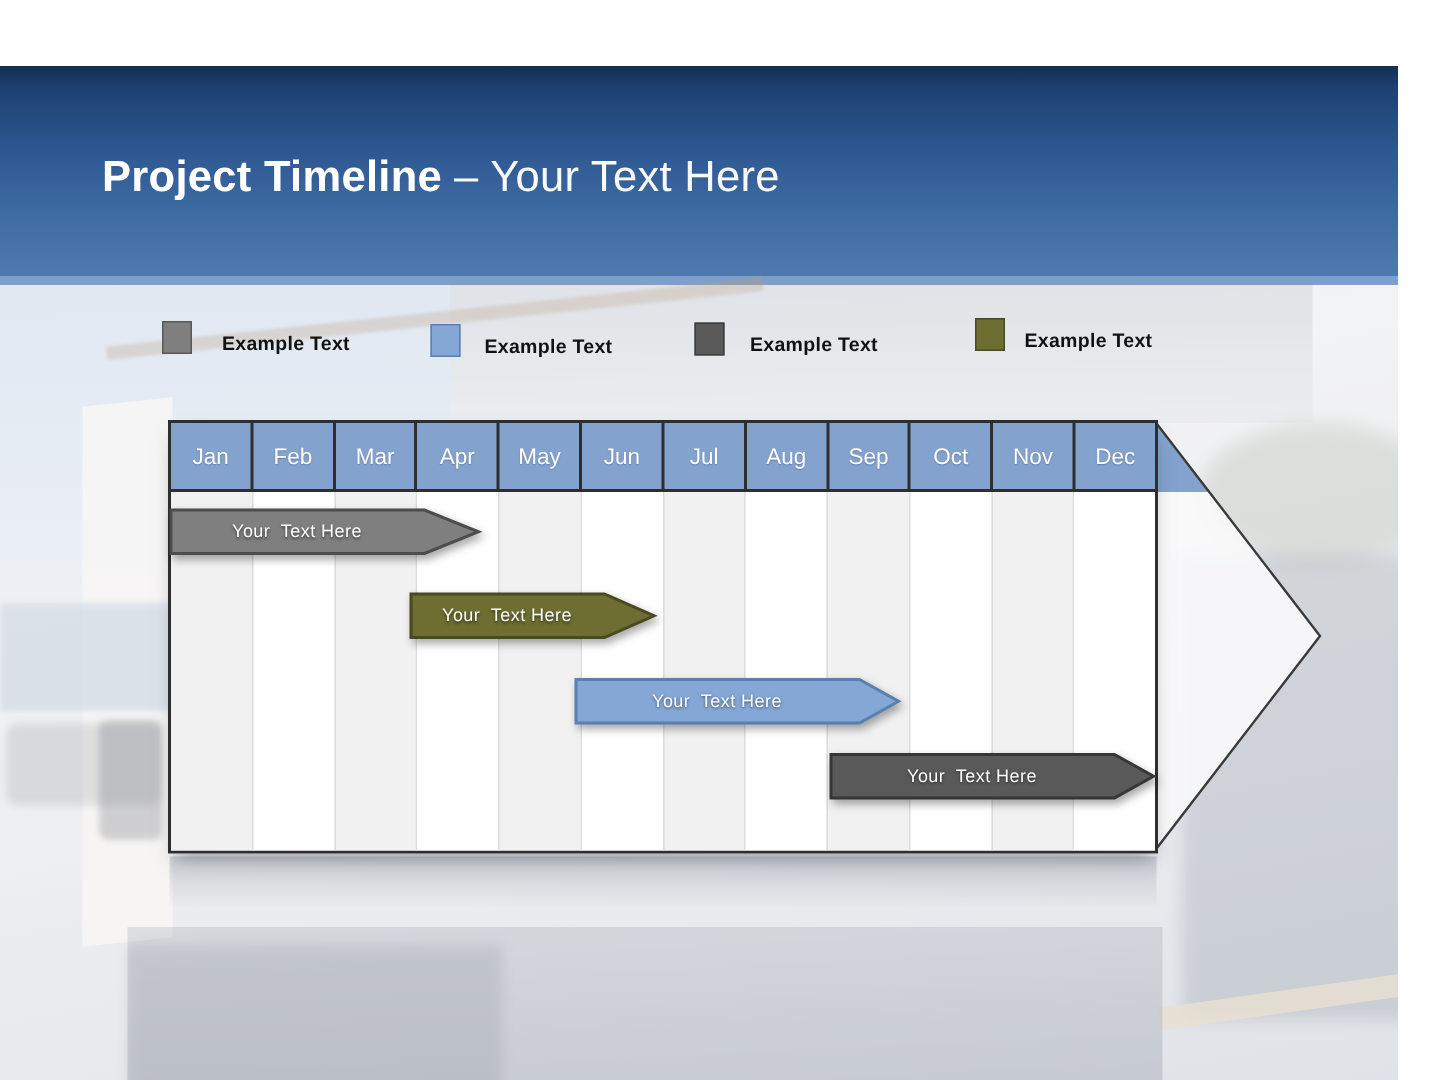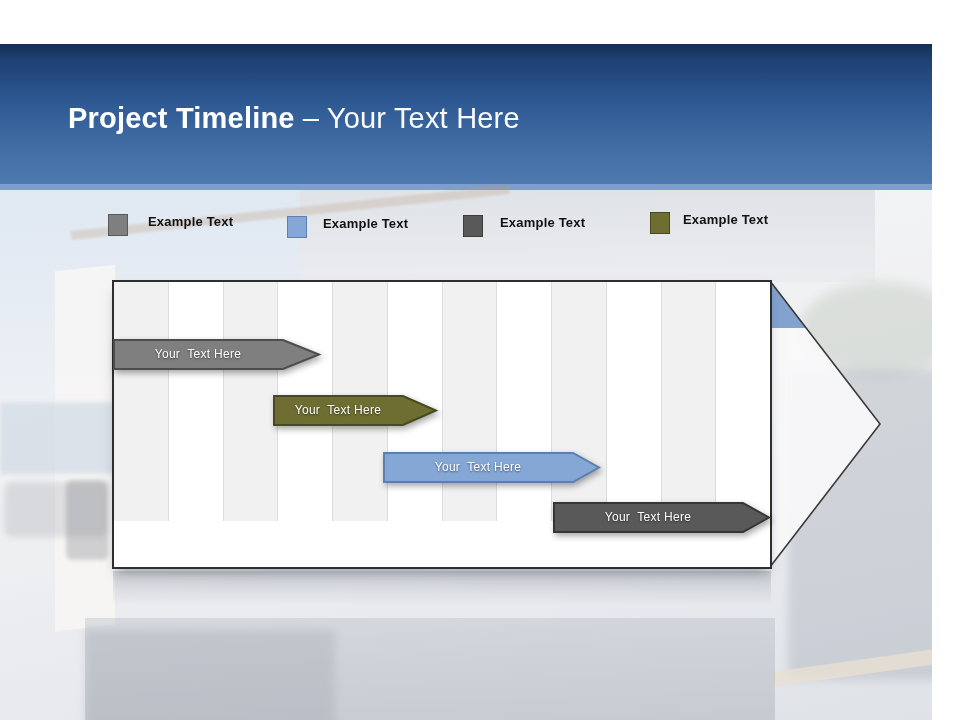--- a/index.html
+++ b/index.html
@@ -58,21 +58,21 @@
   .bar-gray  polygon{fill:#7f7f7f;stroke:#4d4d4d;stroke-width:2;}
   .bar-olive polygon{fill:#6e6e32;stroke:#494922;stroke-width:2;}
   .bar-blue  polygon{fill:#84a7d6;stroke:#5b7fae;stroke-width:2;}
   .bar-dark  polygon{fill:#595959;stroke:#363636;stroke-width:2;}
   #bar1{left:113px;top:295px;width:207px;} #bar1 .bar-label{width:170px;}
   #bar2{left:273px;top:351px;width:164px;} #bar2 .bar-label{width:130px;}
   #bar3{left:383px;top:408px;width:217px;} #bar3 .bar-label{width:190px;}
   #bar4{left:553px;top:458px;width:217px;} #bar4 .bar-label{width:190px;}
 
   
-  .legend-item{position:absolute;display:flex;align-items:flex-start;}
+  .legend-item{position:absolute;display:flex;align-items:flex-end;}
   .legend-swatch{width:20px;height:22px;box-sizing:border-box;border:1.5px solid #4a4a4a;}
   .legend-label{font-size:13px;font-weight:bold;color:#111;letter-spacing:.2px;}
   #leg1{left:108px;top:170px;} #leg1 .legend-label{margin-left:20px;}
   #leg2{left:287px;top:172px;} #leg2 .legend-label{margin-left:16px;}
   #leg3{left:463px;top:171px;} #leg3 .legend-label{margin-left:17px;}
   #leg4{left:650px;top:168px;} #leg4 .legend-label{margin-left:13px;}
   #leg1 .legend-swatch{background:#7f7f7f;border-color:#595959;}
   #leg2 .legend-swatch{background:#84a7d6;border-color:#5b7fae;}
   #leg3 .legend-swatch{background:#595959;border-color:#3d3d3d;}
   #leg4 .legend-swatch{background:#6e6e32;border-color:#494922;}
@@ -122,20 +122,34 @@
 
   <svg class="tip-svg" viewBox="0 0 960 720">
     <polygon points="770,237 880,380 770,523" fill="rgba(250,250,251,0.9)" stroke="none"></polygon>
     <polygon points="770,238 806,284 770,284" fill="#84a2ce" stroke="none"></polygon>
     <path d="M770,237 L880,380 L770,523" fill="none" stroke="#3a3a3a" stroke-width="1.6"></path>
   </svg>
 
   <div class="tbl-reflection"></div>
 
   <div class="tl-table">
+    <div class="month-row">
+      <div class="month-cell">Jan</div>
+      <div class="month-cell">Feb</div>
+      <div class="month-cell">Mar</div>
+      <div class="month-cell">Apr</div>
+      <div class="month-cell">May</div>
+      <div class="month-cell">Jun</div>
+      <div class="month-cell">Jul</div>
+      <div class="month-cell">Aug</div>
+      <div class="month-cell">Sep</div>
+      <div class="month-cell">Oct</div>
+      <div class="month-cell">Nov</div>
+      <div class="month-cell">Dec</div>
+    </div>
     <div class="stripe-row">
       <div class="stripe alt"></div>
       <div class="stripe"></div>
       <div class="stripe alt"></div>
       <div class="stripe"></div>
       <div class="stripe alt"></div>
       <div class="stripe"></div>
       <div class="stripe alt"></div>
       <div class="stripe"></div>
       <div class="stripe alt"></div>

